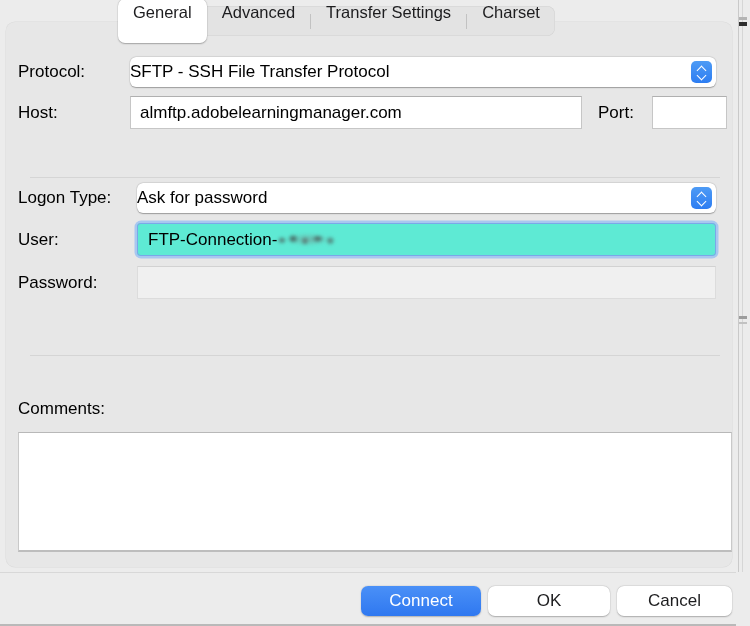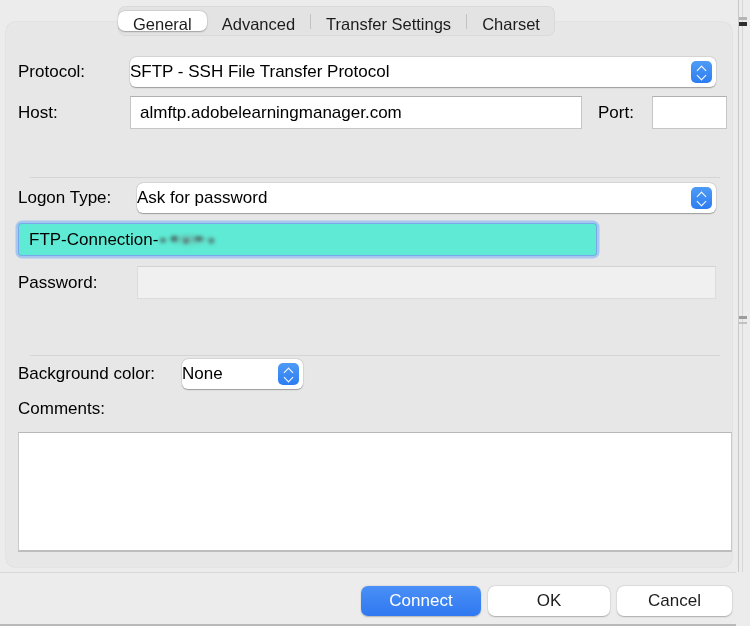--- a/index.html
+++ b/index.html
@@ -88,21 +88,21 @@
     height: 30px;
     display: flex;
     align-items: center;
     background: #e3e3e3;
     border-radius: 8px;
     padding: 0;
     box-shadow: inset 0 0 0 0.5px rgba(0,0,0,0.08);
   }
   .tab {
     position: relative;
-    height: 20px;
+    height: 44px;
     line-height: 26px;
     padding: 0 15px;
     font-size: 16.5px;
     color: #1d1d1f;
     white-space: nowrap;
     border-radius: 7px;
     margin: 2px 0;
     cursor: default;
   }
   .tab.selected {
@@ -364,41 +364,32 @@
     <div class="popup" style="width:579px;">
       <span class="ptext">Ask for password</span>
       <span class="stepper">
         <span class="chev up"></span>
         <span class="chev down"></span>
       </span>
     </div>
   </div>
 
   <div class="row" style="top:223px; left:18px; width:714px;">
+    <span class="lbl" style="width:119px;">User:</span>
     <div class="field focused" style="width:579px; height:33px;" placeholder="">
       <span>FTP-Connection-</span>
       <span class="redacted"></span>
     </div>
   </div>
 
   <div class="row" style="top:266px; left:18px; width:714px;">
     <span class="lbl" style="width:119px;">Password:</span>
     <div class="field disabled" style="width:579px;" placeholder=""></div>
   </div>
 
-  <div class="row" style="top:359px; left:18px;">
-    <span class="lbl" style="width:164px;">Background color:</span>
-    <div class="popup" style="width:121px;">
-      <span class="ptext">None</span>
-      <span class="stepper">
-        <span class="chev up"></span>
-        <span class="chev down"></span>
-      </span>
-    </div>
-  </div>
 
   <div class="row" style="top:399px; left:18px;">
     <span class="lbl">Comments:</span>
   </div>
   <div class="comments-box" style="top:432px; left:18px; width:714px; height:120px;" placeholder=""></div>
 
   <div class="bottombar">
     <div class="bottom-hr"></div>
     <div class="btn default" style="left:361px; width:120px;">
       <span>Connect</span>

